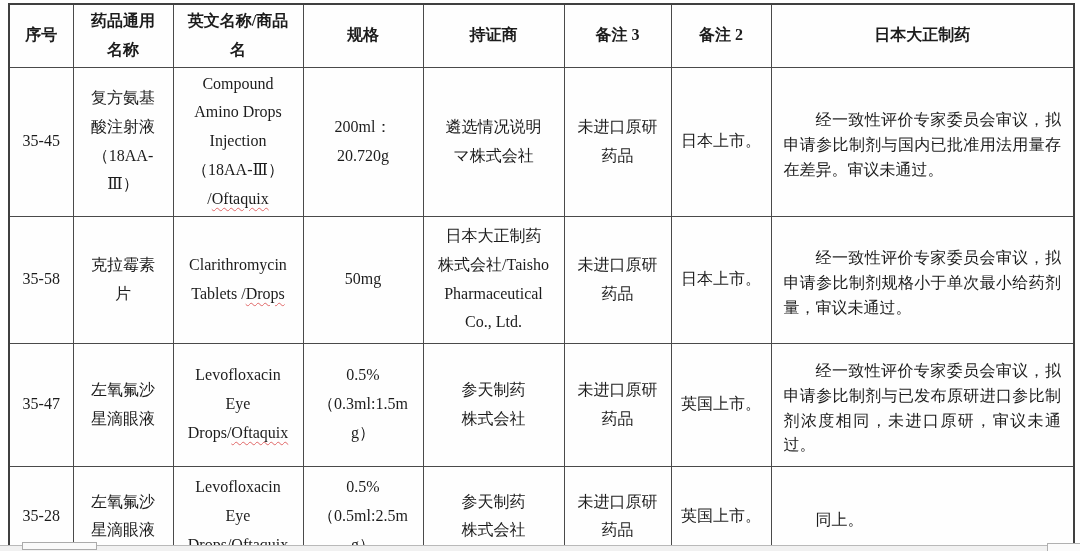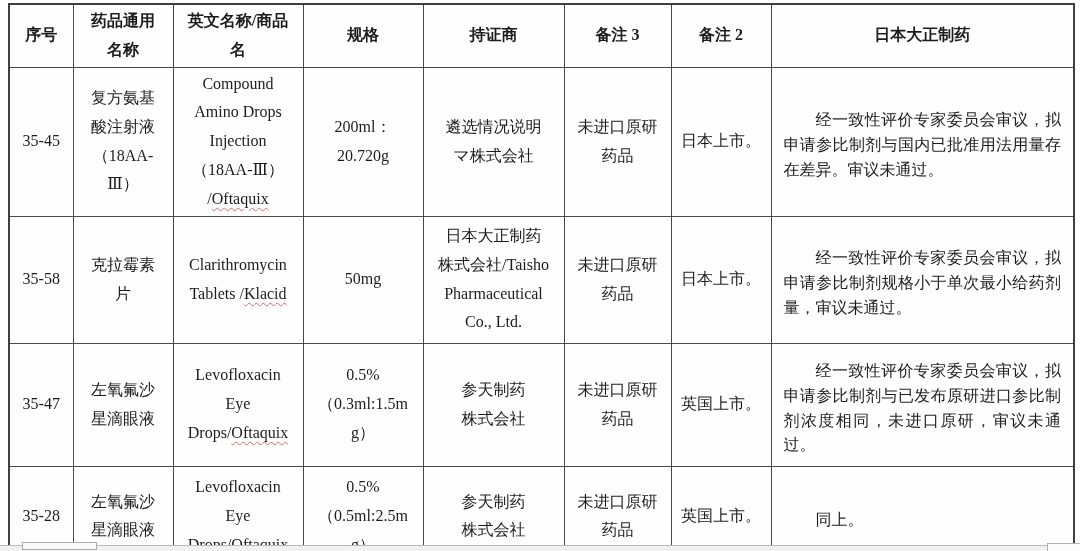--- a/index.html
+++ b/index.html
@@ -114,21 +114,21 @@
       <td class="sel-cell">
             <span class="sel">经一致性评价专家委员会审议，拟申请参比制剂与国内已批准用法用量存在差异。审议未通过。</span>
           </td>
     </tr>
 
     <tr class="row-2">
       <td><span class="pre">35-58</span></td>
       <td><span class="pre">克拉霉素
 片</span><span class="pre u-green"></span></td>
       <td><span class="pre">Clarithromycin
-Tablets /</span><span class="pre u-red">Klacid</span></td>
+Tablets /</span><span class="pre u-red">Drops</span></td>
       <td><span class="pre">50mg</span></td>
       <td><span class="pre">日本大正制药
 株式会社/Taisho
 Pharmaceutical
 Co., Ltd.</span></td>
       <td><span class="pre u-green">未进口原研</span><span class="pre">
 药品</span></td>
       <td><span class="pre">日本上市。</span></td>
       <td class="sel-cell">
             <span class="sel">经一致性评价专家委员会审议，拟申请参比制剂规格小于单次最小给药剂量，审议未通过。</span>

